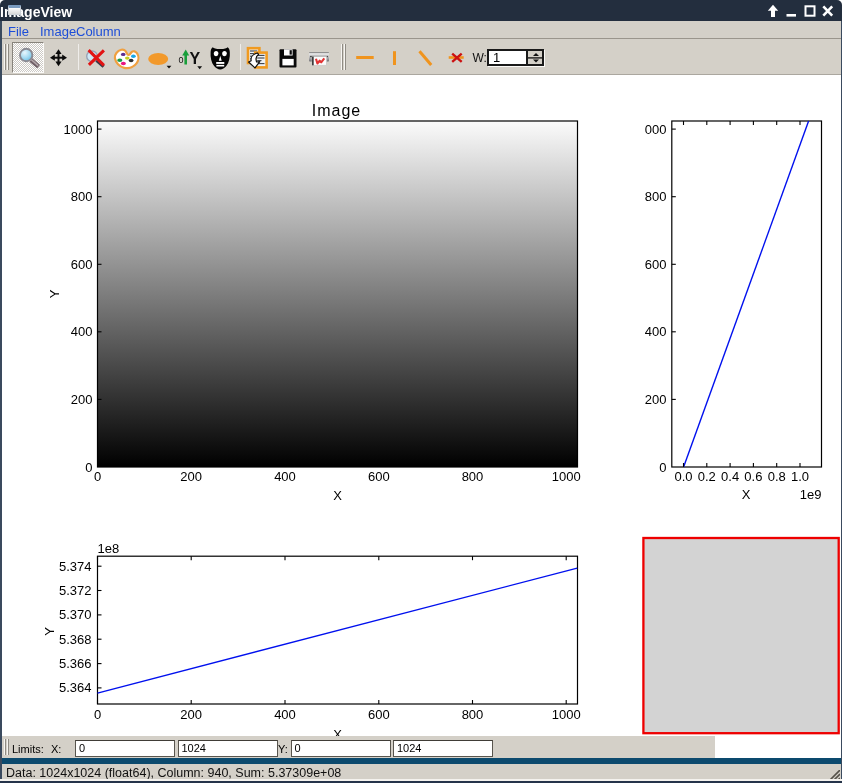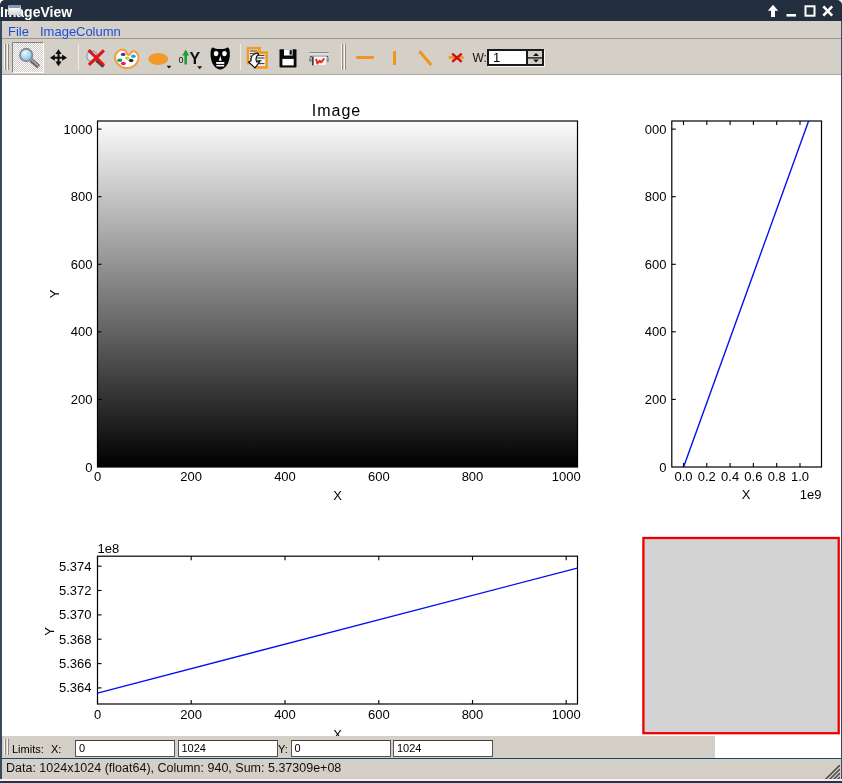--- a/index.html
+++ b/index.html
@@ -11,21 +11,21 @@
 #menubar{position:absolute;top:21px;left:0;width:842px;height:18px;background:#d4d0c8;border-bottom:1px solid #9a958c;color:#1d4ed8;font-size:13px}
 .menuitem{position:absolute;top:2px;height:17px;line-height:17px}
 #toolbar{position:absolute;top:39px;left:0;width:842px;height:36px;background:#d4d0c8;border-bottom:1px solid #aba79f}
 .handle{position:absolute;width:5px;background:repeating-linear-gradient(90deg,#f7f5f2 0px,#f7f5f2 1px,#8f8b83 1px,#8f8b83 2px,#d4d0c8 2px,#d4d0c8 3px)}
 .tsep{position:absolute;width:1px;background:#928e86;border-right:1px solid #efedea}
 #zoombtn{position:absolute;left:12px;top:42px;width:32px;height:31px;border:1px solid;border-color:#87837b #fbfaf8 #fbfaf8 #87837b;background-color:#fff;background-image:linear-gradient(45deg,#ccc9c4 25%,transparent 25%,transparent 75%,#ccc9c4 75%),linear-gradient(45deg,#ccc9c4 25%,transparent 25%,transparent 75%,#ccc9c4 75%);background-size:2px 2px;background-position:0 0,1px 1px}
 .ticon{position:absolute}
 #limitsbar{position:absolute;top:736px;left:0;width:715px;height:22px;background:#d4d0c8;font-size:11px;color:#000}
 .lim-label{position:absolute;top:1.5px;height:22px;line-height:22px}
 .lim-input{position:absolute;top:3.5px;height:17px;width:100px;background:#fff;border:1px solid #58554e;border-top-color:#403d37;font-size:11px;line-height:15px;padding-left:3px;color:#000}
-#statusbar{position:absolute;top:758px;left:0;width:842px;height:24px;background:#d4d0c8;border-top:1px solid #0c4a6e;font-size:12.5px;color:#111}
+#statusbar{position:absolute;top:758px;left:0;width:842px;height:24px;background:#d4d0c8;border-top:6px solid #0c4a6e;font-size:12.5px;color:#111}
 #statustext{position:absolute;left:6px;top:0;height:22px;line-height:19px}
 #bleft{position:absolute;left:0;top:21px;width:1.5px;height:762px;background:#3a4a5e}
 #bright{position:absolute;right:0;top:21px;width:1.5px;height:762px;background:#3a4a5e}
 #bbot1{position:absolute;left:0;top:779px;width:842px;height:2px;background:#f4f2ee}
 #bbot2{position:absolute;left:0;top:781px;width:842px;height:2px;background:#25344a}
 </style>
 </head>
 <body>
 <div id="win">
 

